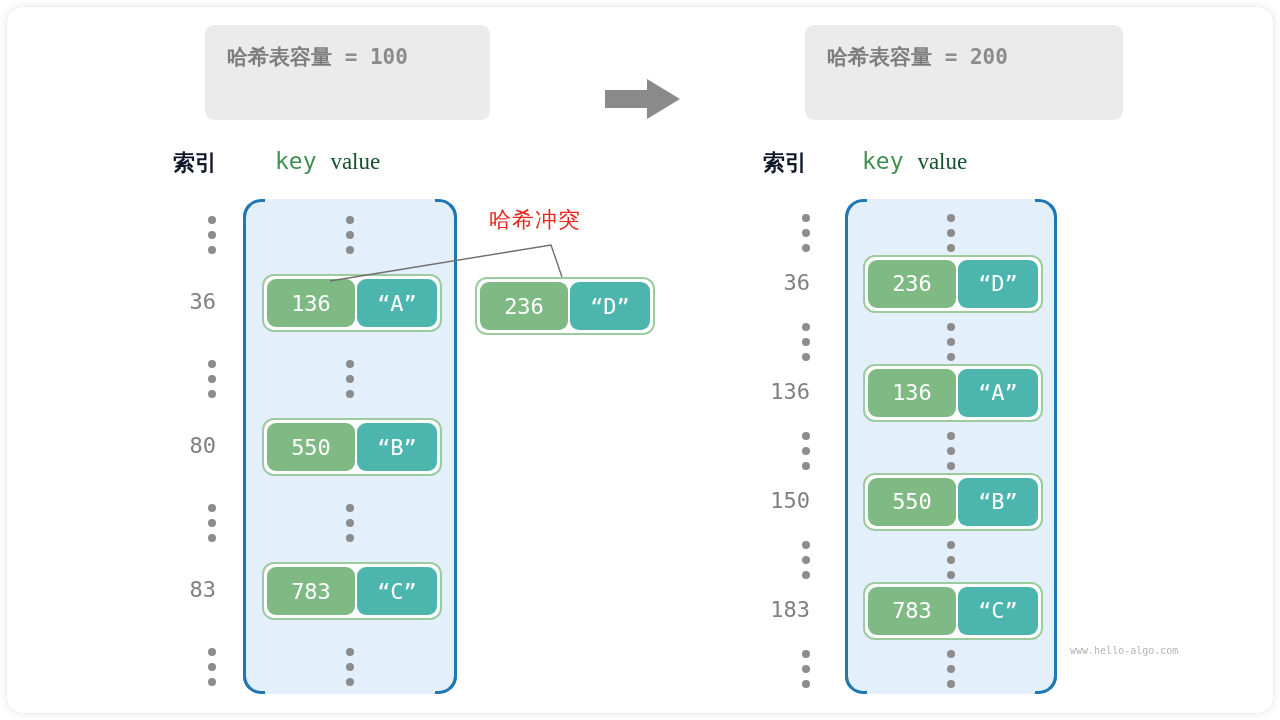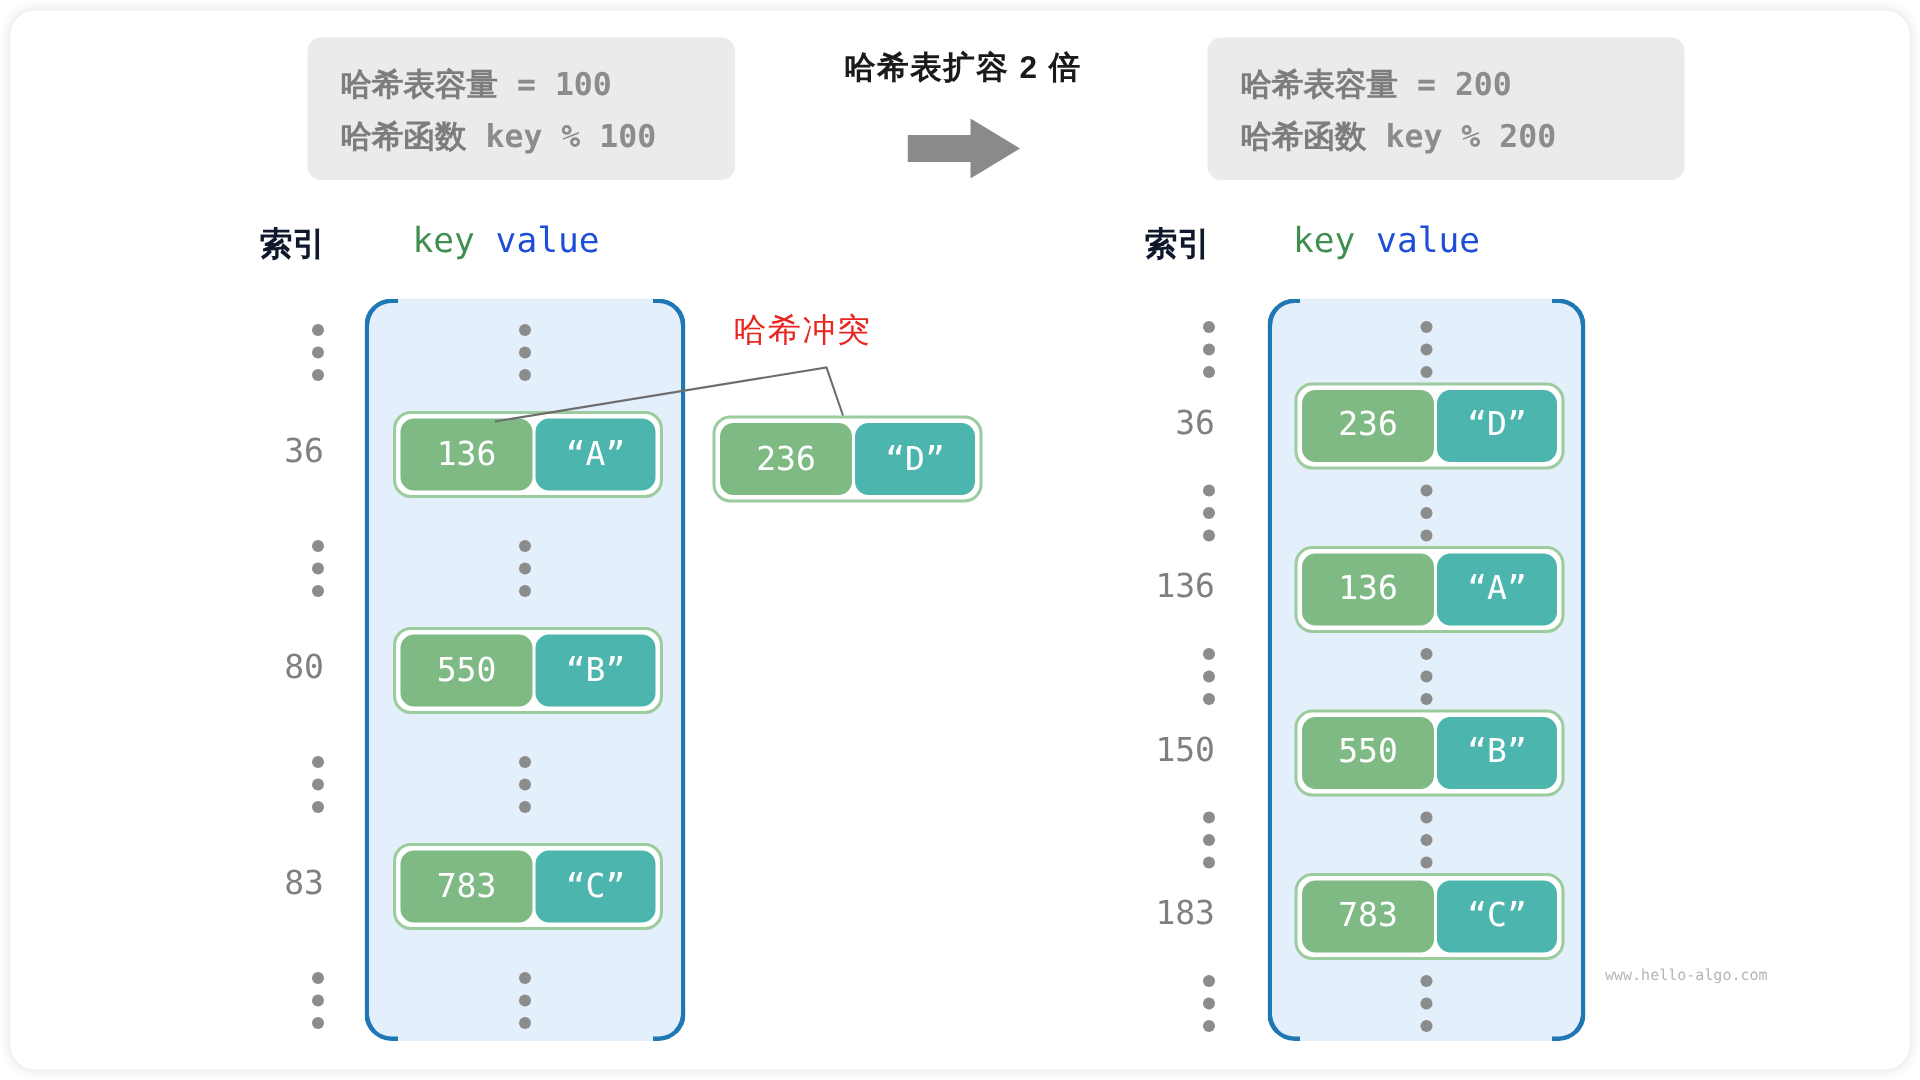--- a/index.html
+++ b/index.html
@@ -70,21 +70,21 @@
     font-size:22px;color:#0f172a;font-weight:700;
     white-space:pre;
   }
   .hdr-kv{
     position:absolute;
     font-family:"DejaVu Sans Mono","Liberation Mono",monospace;
     font-size:23px;font-weight:400;
     white-space:pre;
   }
   .hdr-kv .k{color:#3f8f4f;}
-  .hdr-kv .v{color:#1d4ed8;}
+  .hdr-kv .v{color:#14532d;font-family:Liberation Serif, serif;}
 
   
   .bucket{
     position:absolute;
     background:#e3effa;
     border-radius:18px;
     box-sizing:border-box;
     border-left:3px solid #1f77b4;
     border-right:3px solid #1f77b4;
     border-top:3px solid transparent;
@@ -166,31 +166,28 @@
   }
 </style>
 </head>
 <body>
 
 <div id="canvas">
   <div id="frame"></div>
 
   <div class="infobox" id="info-before" style="left:205px;top:25px;width:285px;height:95px;">
     <div class="infoline"><span class="lbl">哈希表容量</span><span> = 100</span></div>
-    <div class="infoline"><span class="lbl">哈希函数</span><span> key % 100</span></div>
   </div>
 
-  <div id="caption">哈希表扩容 2 倍</div>
   <svg id="arrow" viewBox="0 0 75 40">
     <polygon points="0,11 42,11 42,0 75,20 42,40 42,29 0,29" fill="#8a8a8a"></polygon>
   </svg>
 
   <div class="infobox" id="info-after" style="left:805px;top:25px;width:318px;height:95px;">
     <div class="infoline"><span class="lbl">哈希表容量</span><span> = 200</span></div>
-    <div class="infoline"><span class="lbl">哈希函数</span><span> key % 200</span></div>
   </div>
 
   <div class="hdr-index" style="left:173px;top:148px;">索引</div>
   <div class="hdr-kv" style="left:275px;top:148px;"><span class="k">key</span><span> </span><span class="v">value</span></div>
 
   <div class="hdr-index" style="left:763px;top:148px;">索引</div>
   <div class="hdr-kv" style="left:862px;top:148px;"><span class="k">key</span><span> </span><span class="v">value</span></div>
 
   <div class="bucket" id="bucket-before" style="left:243px;top:199px;width:214px;height:495px;"></div>
 

